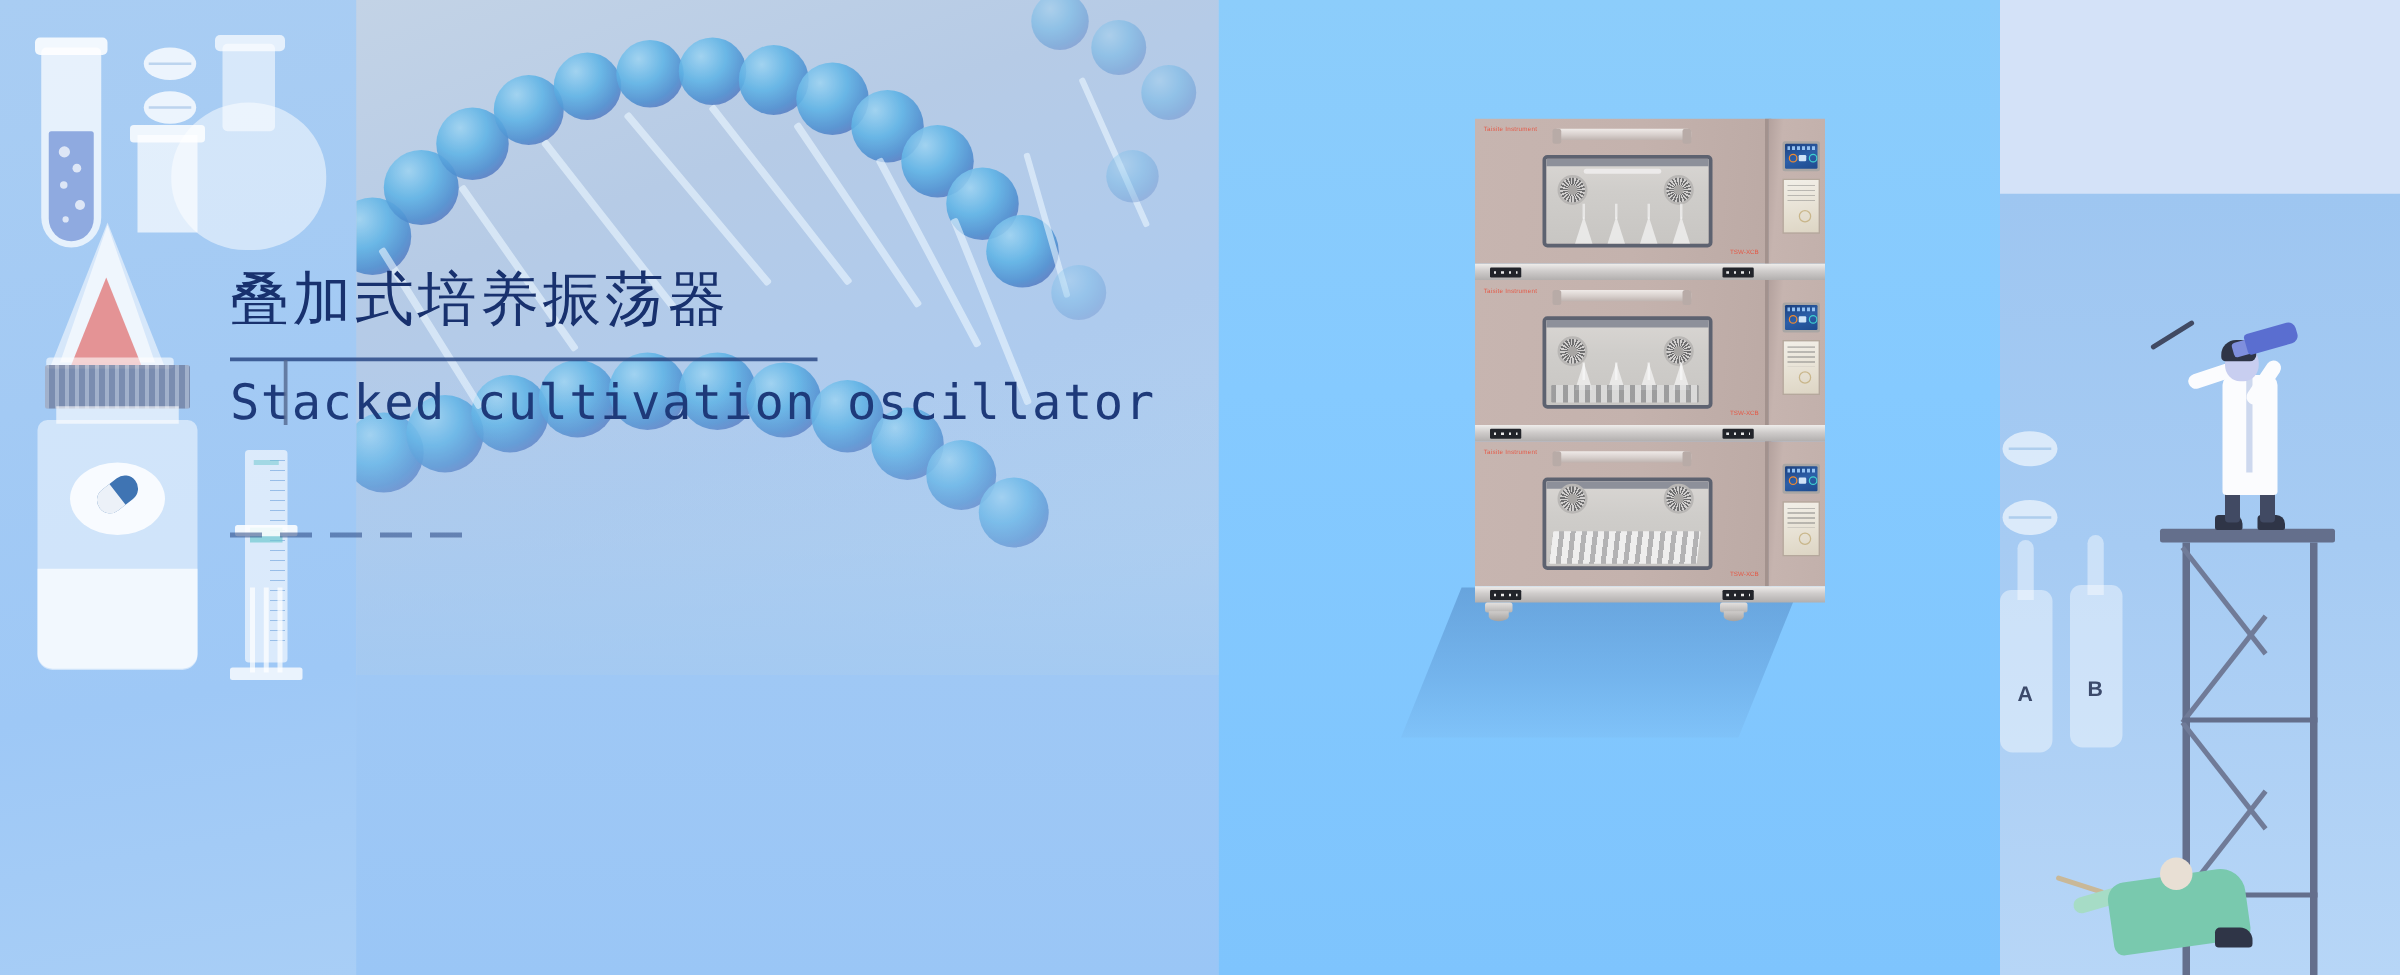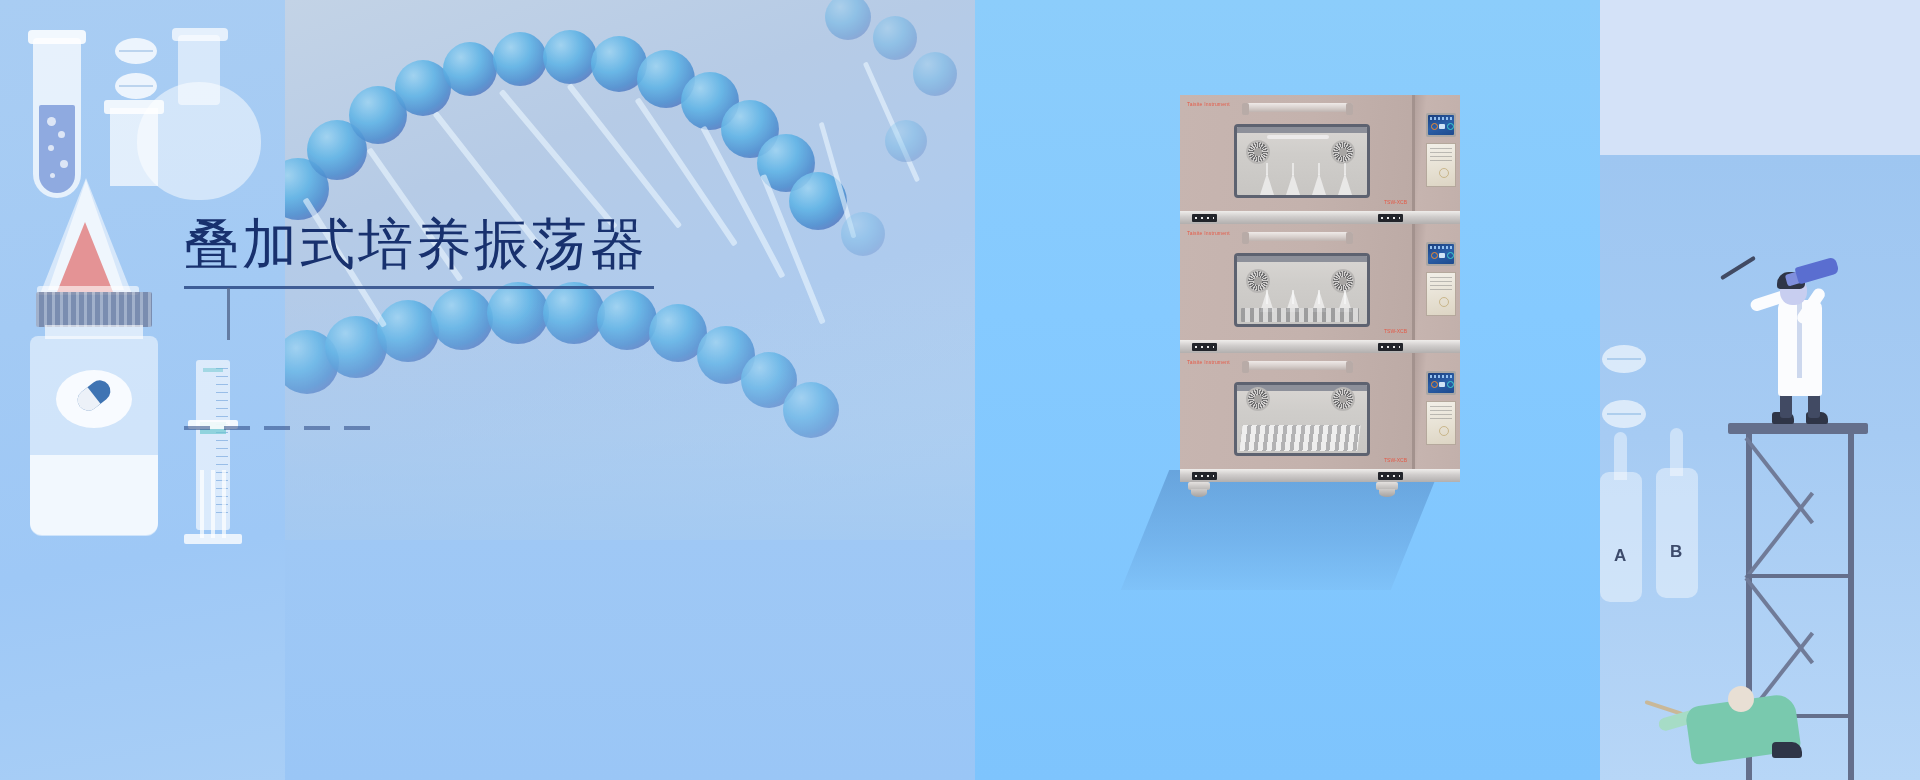--- a/index.html
+++ b/index.html
@@ -712,21 +712,21 @@
   }
 
   
   .headline {
     position: absolute;
     left: 184px; top: 214px;
     z-index: 40;
   }
   .title-cn {
     font-family: "DejaVu Serif", "Liberation Serif", serif;
-    font-size: 55px;
+    font-size: 47px;
     color: #18316e;
     letter-spacing: 3px;
     line-height: 1.1;
     white-space: nowrap;
   }
   .title-en {
     margin-top: 34px;
     font-family: "DejaVu Sans Mono", "Liberation Mono", monospace;
     font-size: 39px;
     color: #1e3a7a;
@@ -1036,16 +1036,17 @@
     <div class="sc green-arm"></div>
     <div class="sc green-body"></div>
     <div class="sc green-head"></div>
     <div class="sc green-shoe"></div>
   </div>
 
   <div class="headline">
     <div class="title-cn">叠加式培养振荡器</div>
     <div class="title-rule"></div>
     <div class="title-tick"></div>
+    <div class="title-en">Stacked cultivation oscillator</div>
     <div class="title-dash"></div>
   </div>
 
 </div>
 
 </body></html>

